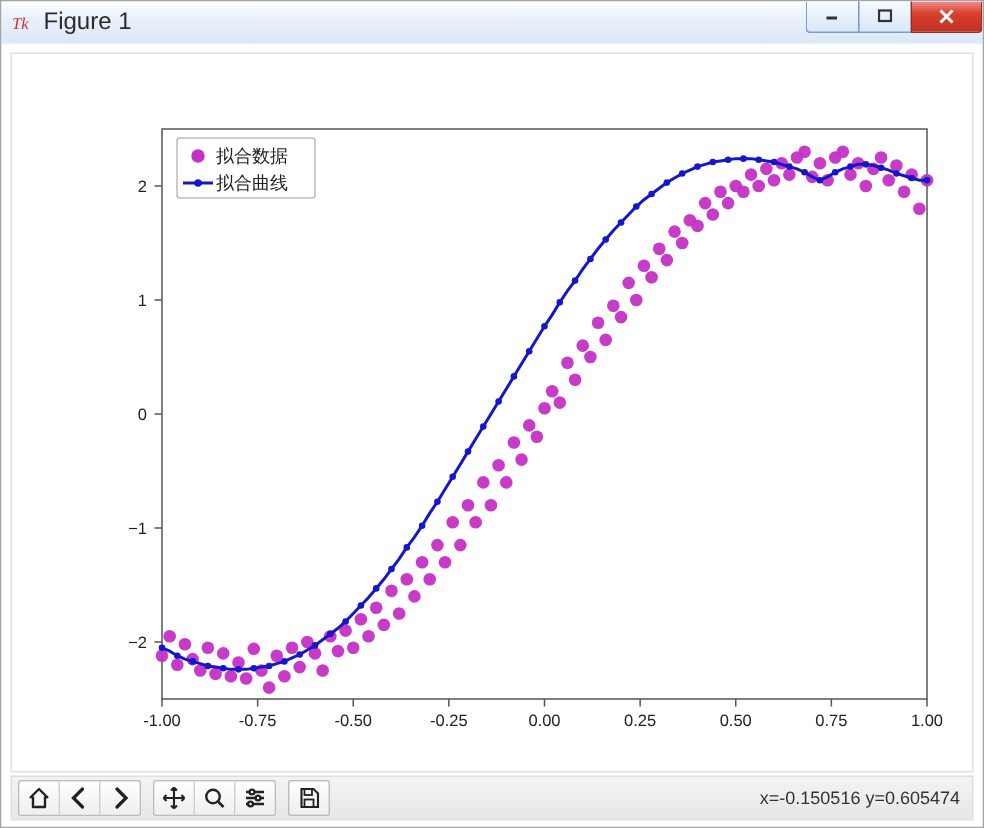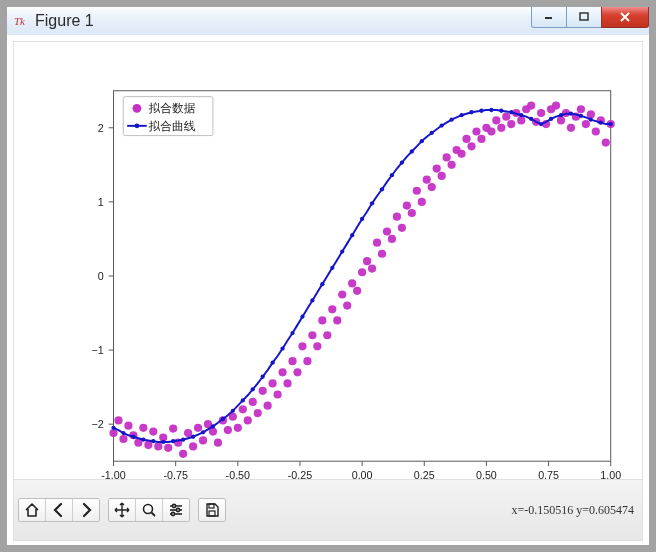--- a/index.html
+++ b/index.html
@@ -1,28 +1,28 @@
 <!DOCTYPE html>
 <html><head>
 <meta charset="utf-8">
 <style>
   html,body{margin:0;padding:0;font-family:"Segoe UI","Microsoft YaHei",Arial,sans-serif;font-size:12px;background:#d3e4f5;}
-  .window{width:656px;height:552px;box-sizing:border-box;background:#fff;border:7px solid #a3a3a3;position:relative;}
+  .window{width:656px;height:552px;box-sizing:border-box;background:#fff;border:1px solid #a3a3a3;position:relative;}
   .titlebar{height:28px;background:linear-gradient(#fdfefe,#e9f1fa 40%,#dbe8f7);border-bottom:1px solid #b7cde4;display:flex;align-items:center;}
   .tk-icon{width:16px;height:16px;margin:0 6px;display:flex;align-items:center;justify-content:center;}
   .title-text{color:#2b2b2b;font-size:16px;}
   .win-buttons{position:absolute;top:0;right:0;display:flex;height:20px;}
   .win-btn{width:34px;height:20px;border:1px solid #7a9cc6;border-top:none;background:linear-gradient(#f6fbff,#d7e7f7);display:flex;align-items:center;justify-content:center;margin-left:-1px;}
   .win-btn.min{border-bottom-left-radius:3px;}
   .win-btn.close{width:46px;border-bottom-right-radius:3px;background:linear-gradient(#f08d8d,#d9402e 40%,#c13121);border-color:#963027;}
   .win-btn svg{display:block;}
   .client{position:absolute;top:28px;left:0;right:0;bottom:0;background:#fff;}
   .canvas-wrap{position:absolute;top:6px;left:6px;right:6px;bottom:36px;border:1px solid #e0e0e0;background:#fff;}
   svg.plot{width:100%;height:100%;display:block;}
-  .toolbar{position:absolute;left:6px;right:6px;bottom:4px;height:28px;background:linear-gradient(#f3f3f3,#e7e7e7);display:flex;align-items:center;padding:16px 4px;border:1px solid #e0e0e0;font-family:Liberation Serif, serif;}
+  .toolbar{position:absolute;left:6px;right:6px;bottom:4px;height:28px;background:linear-gradient(#f3f3f3,#e7e7e7);display:flex;align-items:center;padding:0 4px;border:1px solid #e0e0e0;}
   .tb-group{display:flex;border:1px solid #bdbdbd;border-radius:2px;background:#fff;margin-right:8px;overflow:hidden;}
   .tb-btn{width:26px;height:22px;display:flex;align-items:center;justify-content:center;background:linear-gradient(#fff,#efefef);}
   .tb-btn + .tb-btn{border-left:1px solid #cfcfcf;}
   .coord{margin-left:auto;color:#333;font-size:12px;padding-right:4px;}
   .legend-box{fill:#fff;stroke:#bdbdbd;}
   .legend-text{font-size:12px;fill:#222;}
 </style>
 </head>
 <body>
 

